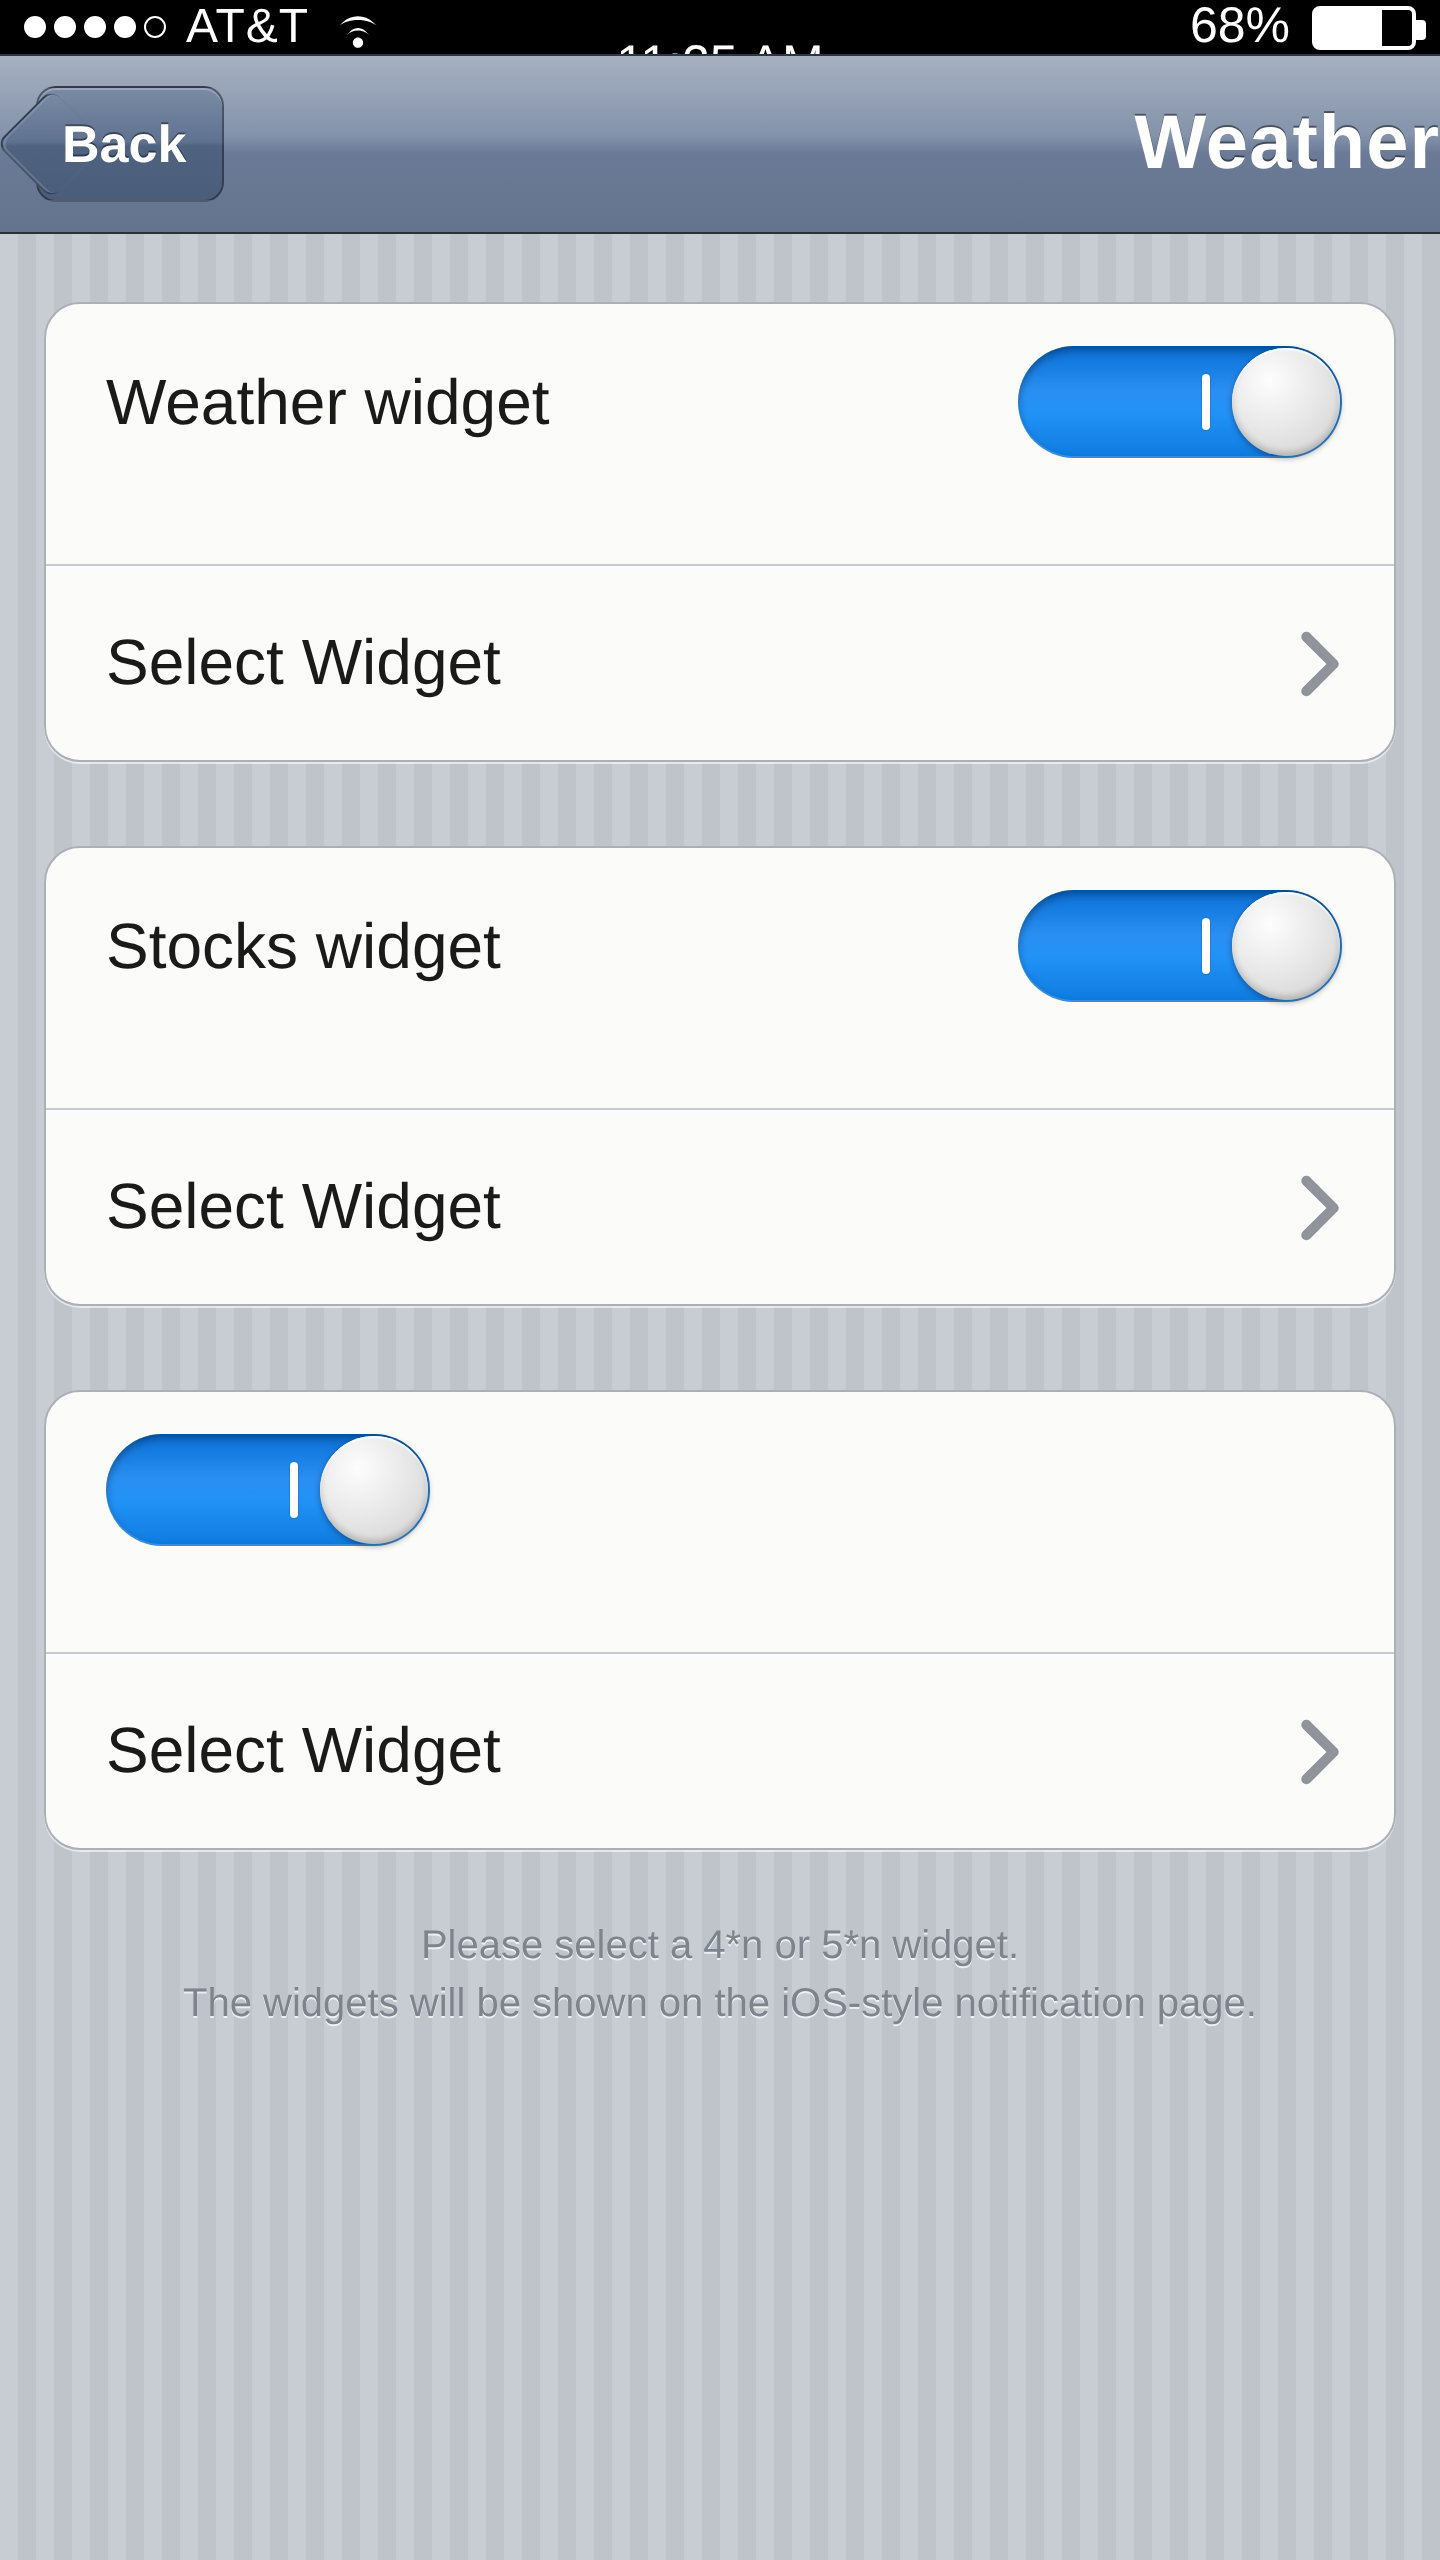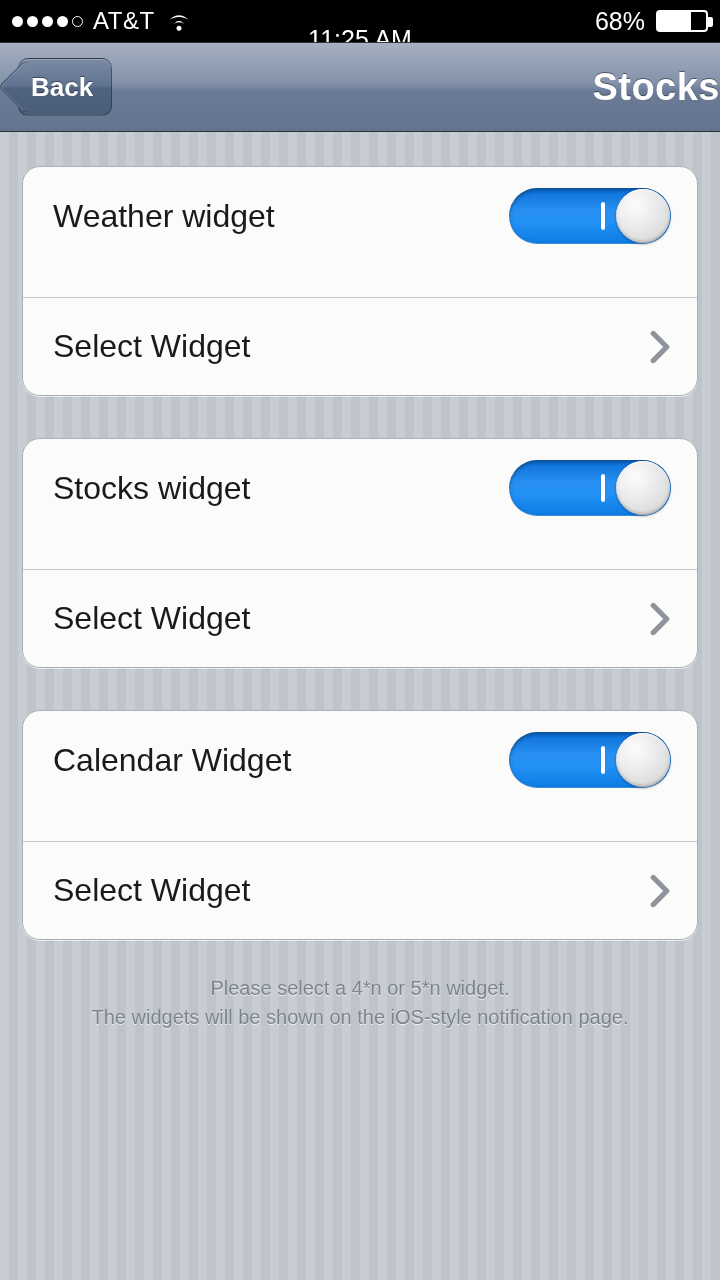--- a/index.html
+++ b/index.html
@@ -4,21 +4,21 @@
   <style>
     * { margin: 0; padding: 0; box-sizing: border-box; }
     html, body { width: 720px; height: 1280px; overflow: hidden; font-family: -apple-system, "Helvetica Neue", Helvetica, Arial, sans-serif; }
     body {
       background: #c3c9cf;
       background-image: repeating-linear-gradient(90deg, #c8cdd3 0, #c8cdd3 9px, #bec4ca 9px, #bec4ca 18px);
       display: flex; flex-direction: column;
     }
     
     .status-bar {
-      height: 42px; background: #000; color: #fff;
+      height: 27px; background: #000; color: #fff;
       display: flex; align-items: center; justify-content: space-between;
       padding: 0 12px; font-size: 24px; font-weight: 400;
     }
     .status-left { display: flex; align-items: center; gap: 10px; }
     .signal-dots { display: flex; gap: 4px; align-items: center; }
     .dot { width: 11px; height: 11px; border-radius: 50%; background: #fff; }
     .dot.hollow { background: transparent; border: 1.5px solid #fff; }
     .carrier { font-size: 24px; letter-spacing: 0.5px; }
     .wifi-icon svg { width: 28px; height: 22px; display:block; }
     .status-center { position: absolute; left: 0; right: 0; text-align: center; font-size: 25px; font-weight: 500; margin-top: 37px; }
@@ -120,21 +120,21 @@
     <span class="battery">
         <span class="battery-fill"></span>
       </span>
   </div>
 </div>
 
 <div class="nav-bar">
   <div class="back-btn">
     <span>Back</span>
   </div>
-  <div class="nav-title">Stocks</div>
+  <div class="nav-title">Weather</div>
 </div>
 
 <div class="content">
 
   <div class="group">
     <div class="row">
       <span class="row-label">Weather widget</span>
       <span class="toggle">
           <span class="bar"></span>
           <span class="knob"></span>
@@ -163,21 +163,20 @@
       <span class="chevron">
         <svg viewBox="0 0 12 20">
             <path fill="none" stroke="#8e949a" stroke-width="3" stroke-linecap="round" stroke-linejoin="round" d="M2 2l8 8-8 8"></path>
           </svg>
       </span>
     </div>
   </div>
 
   <div class="group">
     <div class="row">
-      <span class="row-label">Calendar Widget</span>
       <span class="toggle">
           <span class="bar"></span>
           <span class="knob"></span>
         </span>
     </div>
     <div class="row">
       <span class="row-label">Select Widget</span>
       <span class="chevron">
         <svg viewBox="0 0 12 20">
             <path fill="none" stroke="#8e949a" stroke-width="3" stroke-linecap="round" stroke-linejoin="round" d="M2 2l8 8-8 8"></path>

